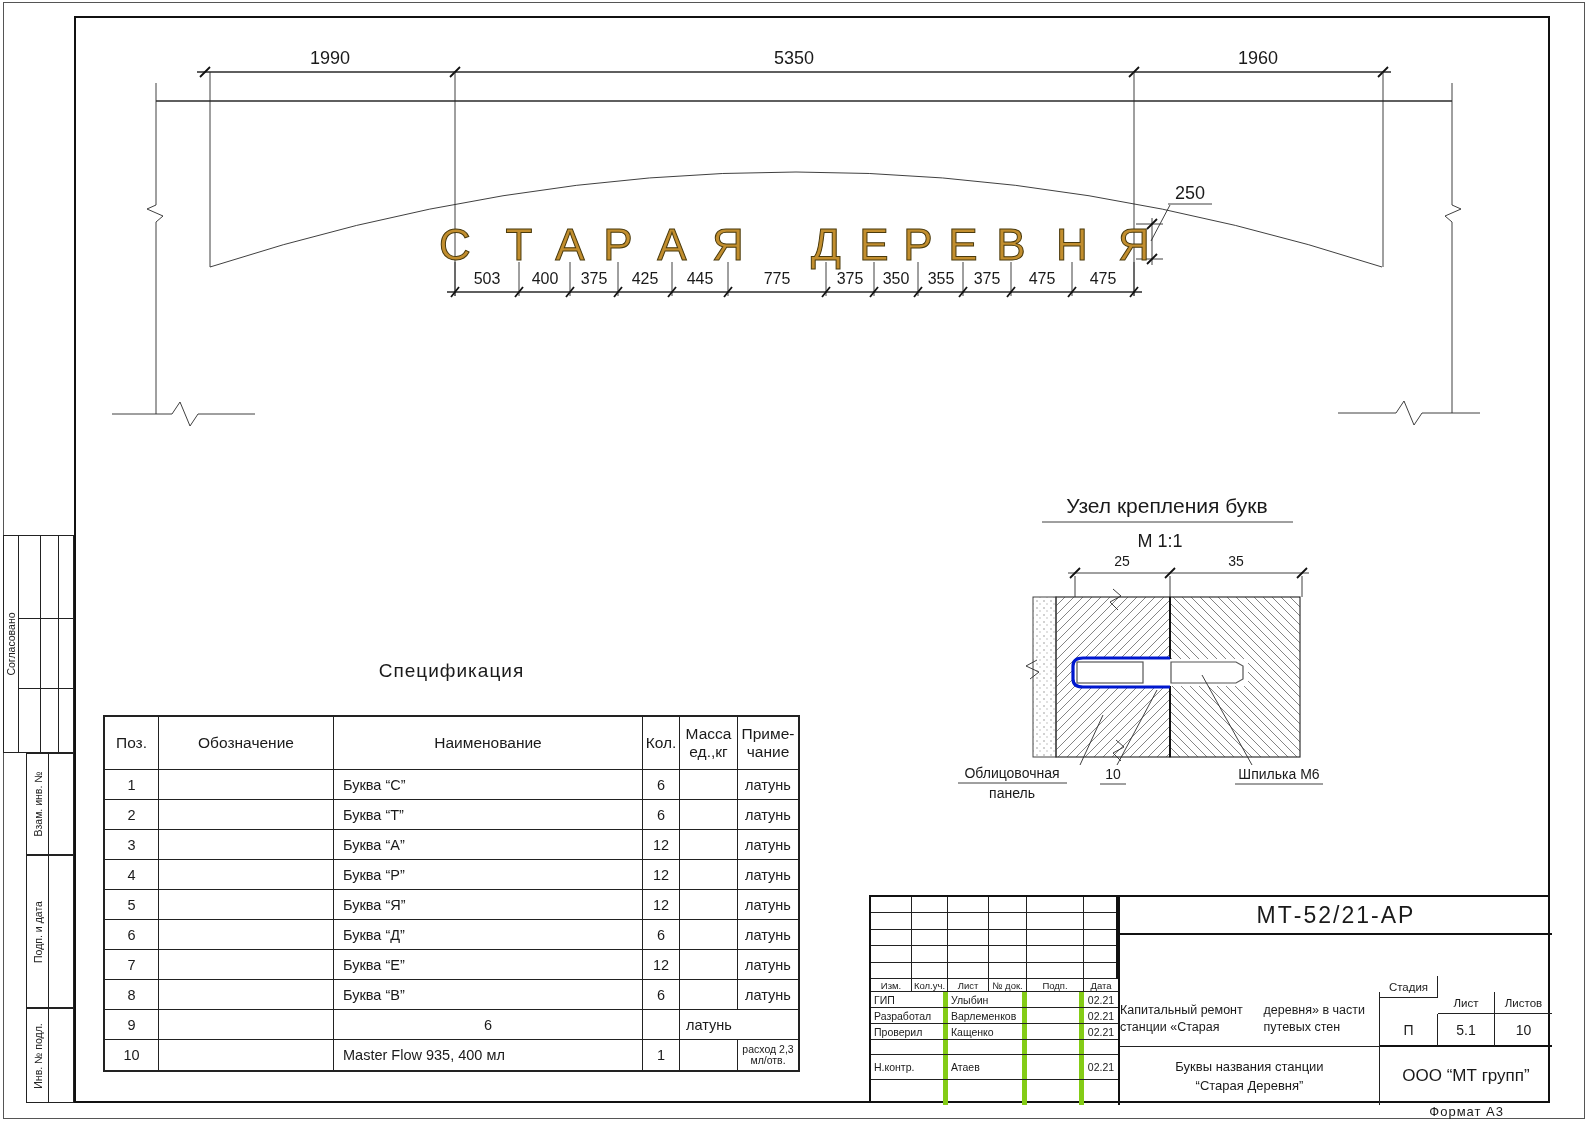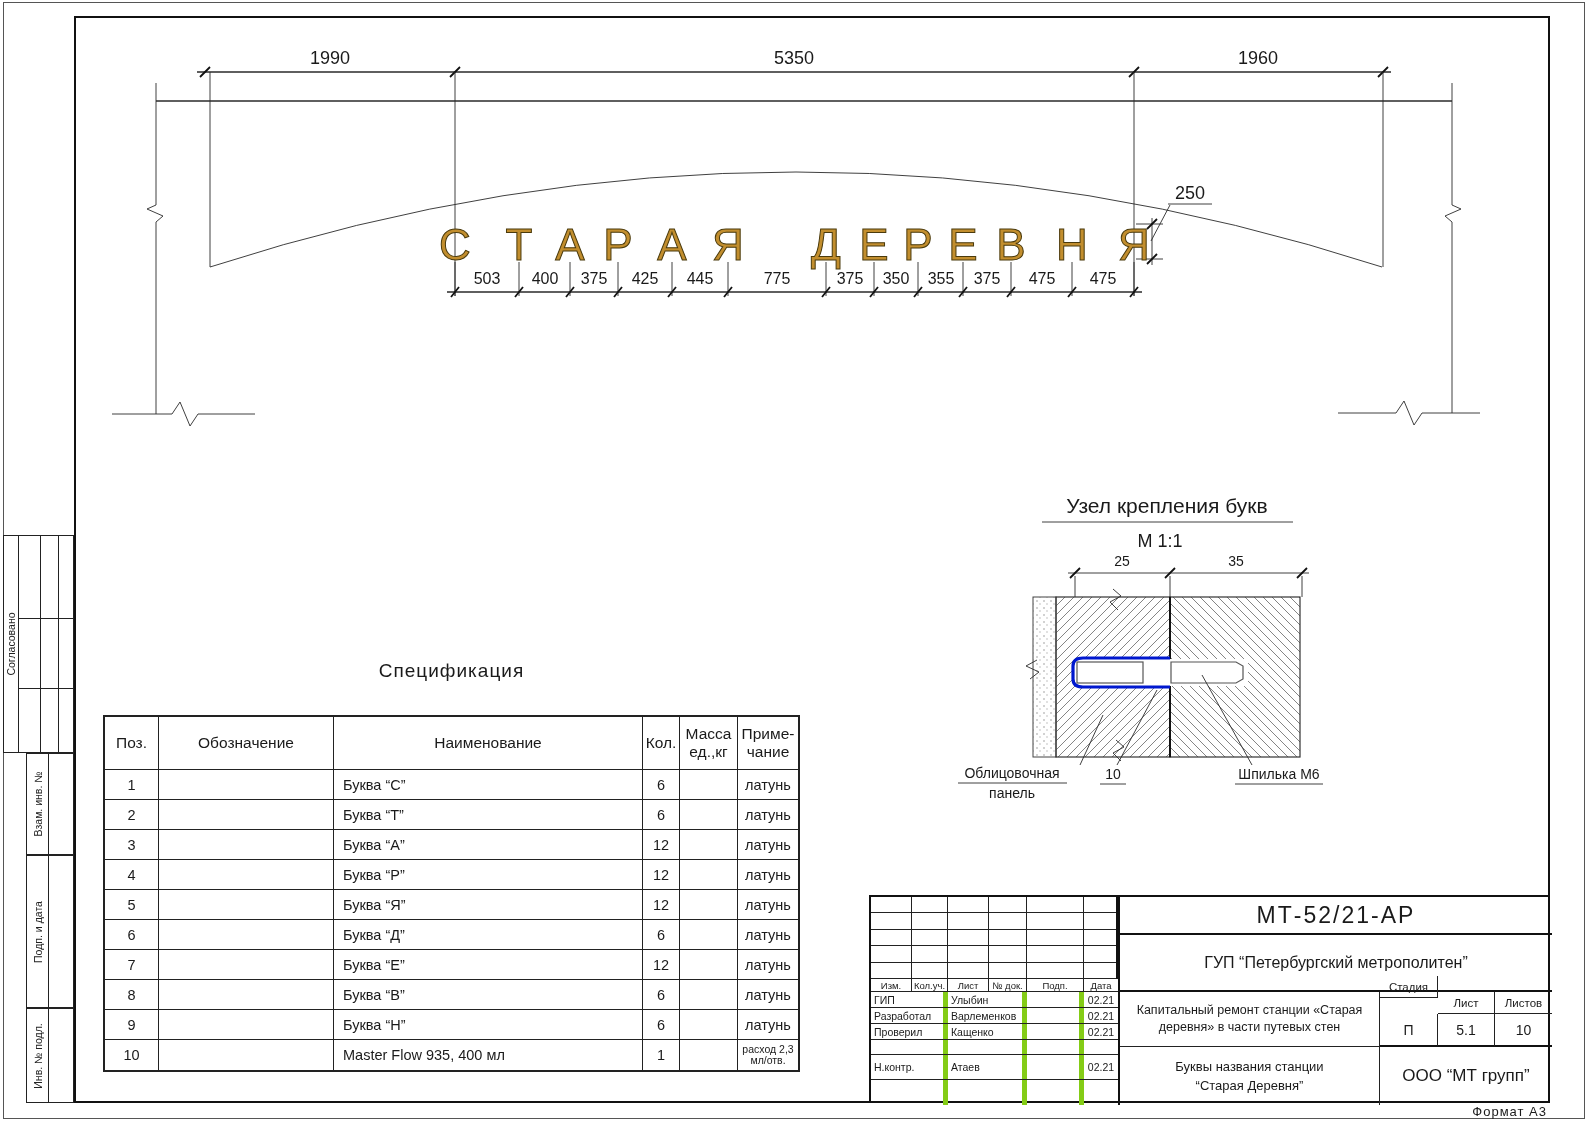--- a/index.html
+++ b/index.html
@@ -61,21 +61,21 @@
              background-image:repeating-linear-gradient(to bottom, transparent 0 15.4px, #222 15.4px 16.4px); }
   .revgrid div { border-right:1px solid #222; height:100%; }
   .revhead { position:absolute; left:0; top:82px; width:249px; height:13px; display:grid;
              grid-template-columns:41px 36px 41px 38px 57px 1fr; border-bottom:1px solid #222; }
   .revhead div { border-right:1px solid #222; font-size:9.5px; display:flex; align-items:center; justify-content:center; }
   .staff { position:absolute; left:0; top:95px; width:249px; height:113px; }
   .staff .r { display:grid; grid-template-columns:77px 79px 57px 1fr; border-bottom:1px solid #222; }
   .staff .r:last-child { border-bottom:none; }
   .staff .r div { border-right:5px solid #84cc16; font-size:10.5px; display:flex; align-items:center; padding-left:3px; overflow:hidden; }
   .staff .r div:last-child { justify-content:center; padding-left:0; }
-  .fmt { left:1412px; top:1104px; width:135px; text-align:right; font-size:13px; letter-spacing:1px; }
+  .fmt { left:1369px; top:1104px; width:135px; text-align:right; font-size:13px; letter-spacing:1px; }
 </style>
 </head>
 <body>
 
 <div class="abs outer-border"></div>
 <div class="abs frame"></div>
 
 <svg class="abs" style="left:0;top:0" width="1588" height="480" viewBox="0 0 1588 480">
   <g>
 
@@ -320,21 +320,20 @@
     <div>8</div>
       <div></div>
     <div class="nm">Буква “В”</div>
     <div>6</div>
       <div></div>
     <div>латунь</div>
   </div>
   <div class="srow sbody">
     <div>9</div>
       <div></div>
-    <div class="nm">Буква “Н”</div>
     <div>6</div>
       <div></div>
     <div>латунь</div>
   </div>
   <div class="srow sbody">
     <div>10</div>
       <div></div>
     <div class="nm">Master Flow 935, 400 мл</div>
     <div>1</div>
       <div></div>
@@ -426,22 +425,21 @@
         <div style="border-right:2px solid #111">02.21</div>
     </div>
     <div class="r" style="height:25px">
       <div></div>
         <div></div>
       <div></div>
         <div style="border-right:2px solid #111"></div>
     </div>
   </div>
   <div class="cell thick-b" style="left:249px;top:0;width:432px;height:38px;font-size:23px;letter-spacing:2px;border-right:none">МТ-52/21-АР</div>
-  <div class="cell thick-b" style="left:249px;top:38px;width:432px;height:57px;font-size:16px;border-right:none">ГУП “Петербургский метрополитен”</div>
-  <div class="cell" style="left:249px;top:95px;width:260px;height:55px;font-size:12.5px;line-height:1.35;flex-direction:column">
+  <div class="cell" style="left:249px;top:95px;width:260px;height:55px;font-size:12.5px;line-height:1.35;flex-direction:row">
     <span>Капитальный ремонт станции «Старая</span>
       <span>деревня» в части путевых стен</span>
   </div>
   <div class="cell" style="left:509px;top:79px;width:58px;height:22px;font-size:11.5px">Стадия</div>
   <div class="cell" style="left:567px;top:95px;width:57px;height:22px;font-size:11.5px">Лист</div>
   <div class="cell" style="left:624px;top:95px;width:57px;height:22px;font-size:11.5px;border-right:none">Листов</div>
   <div class="cell thick-b" style="left:509px;top:117px;width:58px;height:33px;font-size:14px">П</div>
   <div class="cell thick-b" style="left:567px;top:117px;width:57px;height:33px;font-size:14px">5.1</div>
   <div class="cell thick-b" style="left:624px;top:117px;width:57px;height:33px;font-size:14px;border-right:none">10</div>
   <div class="cell" style="left:249px;top:150px;width:260px;height:58px;font-size:13px;line-height:1.5;flex-direction:column;border-bottom:none">

